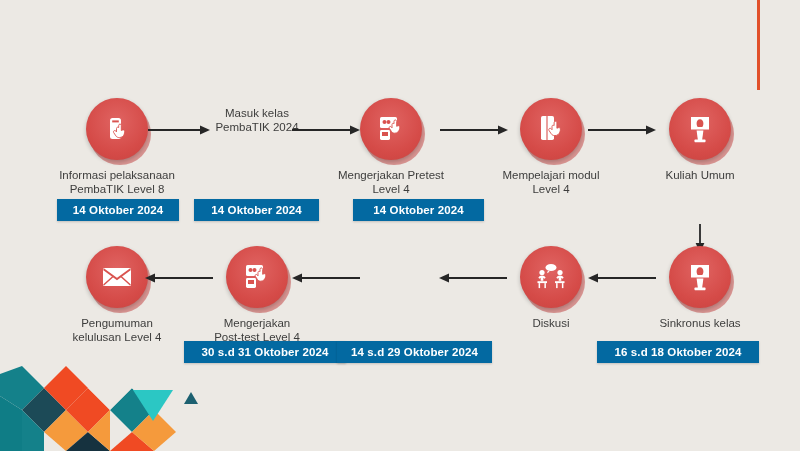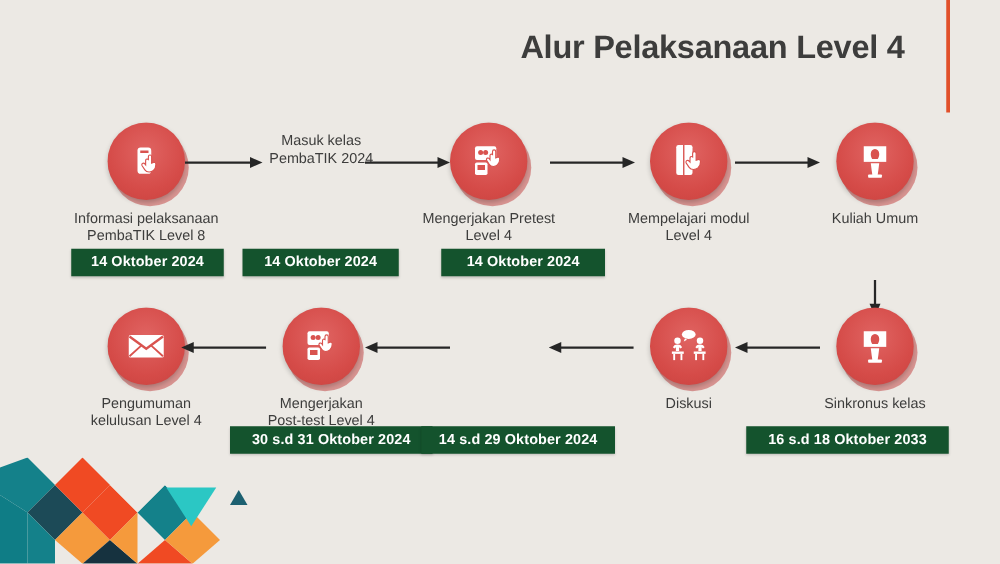--- a/index.html
+++ b/index.html
@@ -53,21 +53,21 @@
     line-height:14px;
     color:#3d3d3c;
     font-weight:normal;
     white-space:pre-line;
   }
 
   
   .badge{
     position:absolute;
     height:22px;
-    background:#14532d;
+    background:#0369a1;
     color:#ffffff;
     font-size:11.5px;
     font-weight:bold;
     display:flex;align-items:center;justify-content:center;
     box-shadow:0 1px 2px rgba(0,0,0,.18);
     white-space:nowrap;
     letter-spacing:0.1px;
   }
 
   
@@ -76,21 +76,20 @@
 
   
   .mosaic{position:absolute;left:0;top:366px;width:240px;height:85px;}
   .mosaic svg{display:block;}
 </style>
 </head>
 <body>
 
 <div class="stage">
 
-  <div class="title">Alur Pelaksanaan Level 4</div>
   <div class="accent-line"></div>
 
   <div class="node" style="left:42px;top:98px;">
     <div class="circle-wrap">
       <div class="circle-shadow"></div>
       <div class="circle">
         <span>
           <svg width="30" height="30" viewBox="0 0 30 30">
             <rect x="8" y="4" width="11" height="21" rx="2.5" fill="#fff"></rect>
             <rect x="10.2" y="6.4" width="6.6" height="2" fill="#d9534f"></rect>
@@ -273,21 +272,21 @@
             <rect x="9.5" y="26.6" width="11" height="2.6" rx="0.6" fill="#fff"></rect>
           </svg>
         </span>
       </div>
     </div>
     <div class="node-label">Sinkronus kelas</div>
   </div>
 
   <div class="badge" style="left:184px;top:341px;width:162px;">30 s.d 31 Oktober 2024</div>
   <div class="badge" style="left:337px;top:341px;width:155px;">14 s.d 29 Oktober 2024</div>
-  <div class="badge" style="left:597px;top:341px;width:162px;">16 s.d 18 Oktober 2033</div>
+  <div class="badge" style="left:597px;top:341px;width:162px;">16 s.d 18 Oktober 2024</div>
 
   <div class="arrow" style="left:143px;top:272px;">
     <svg width="70" height="12" viewBox="0 0 70 12">
       <line x1="11" y1="6" x2="70" y2="6" stroke="#262626" stroke-width="1.8"></line>
       <path d="M12 1.6L2 6l10 4.4z" fill="#262626"></path>
     </svg>
   </div>
   <div class="arrow" style="left:290px;top:272px;">
     <svg width="70" height="12" viewBox="0 0 70 12">
       <line x1="11" y1="6" x2="70" y2="6" stroke="#262626" stroke-width="1.8"></line>

